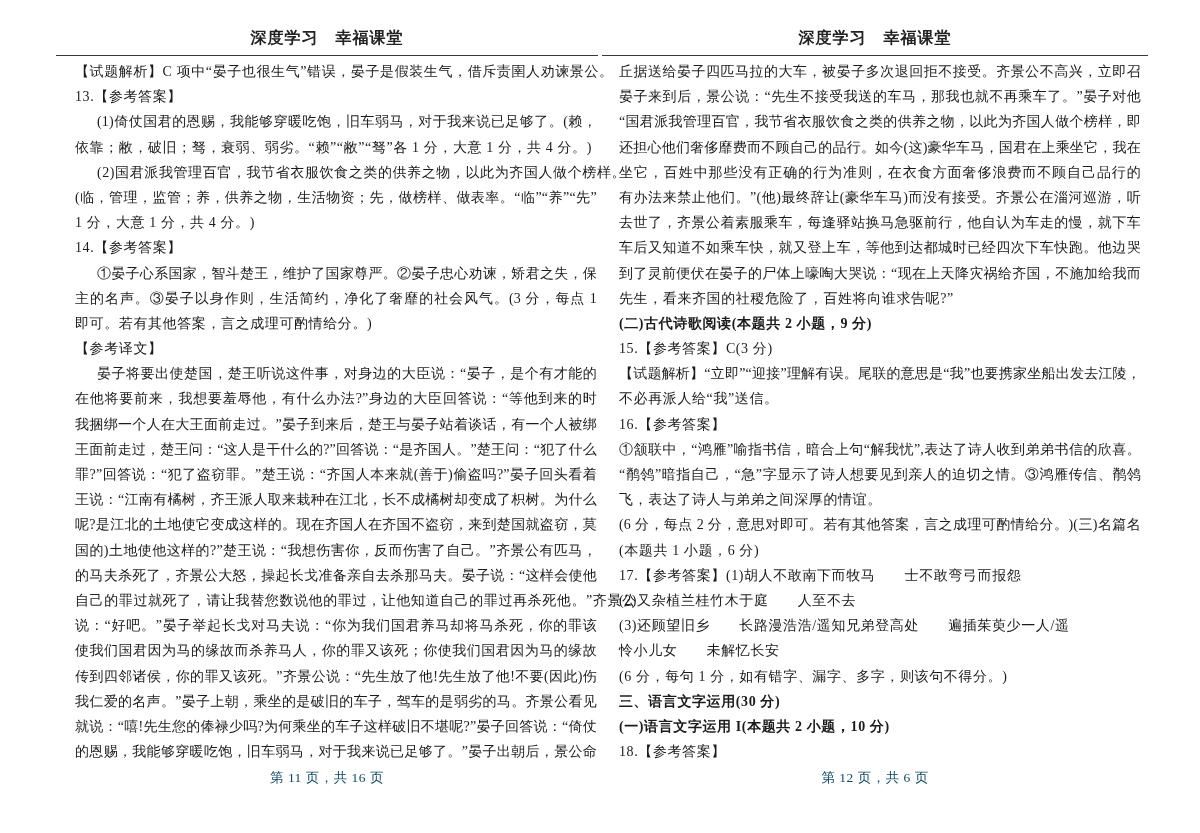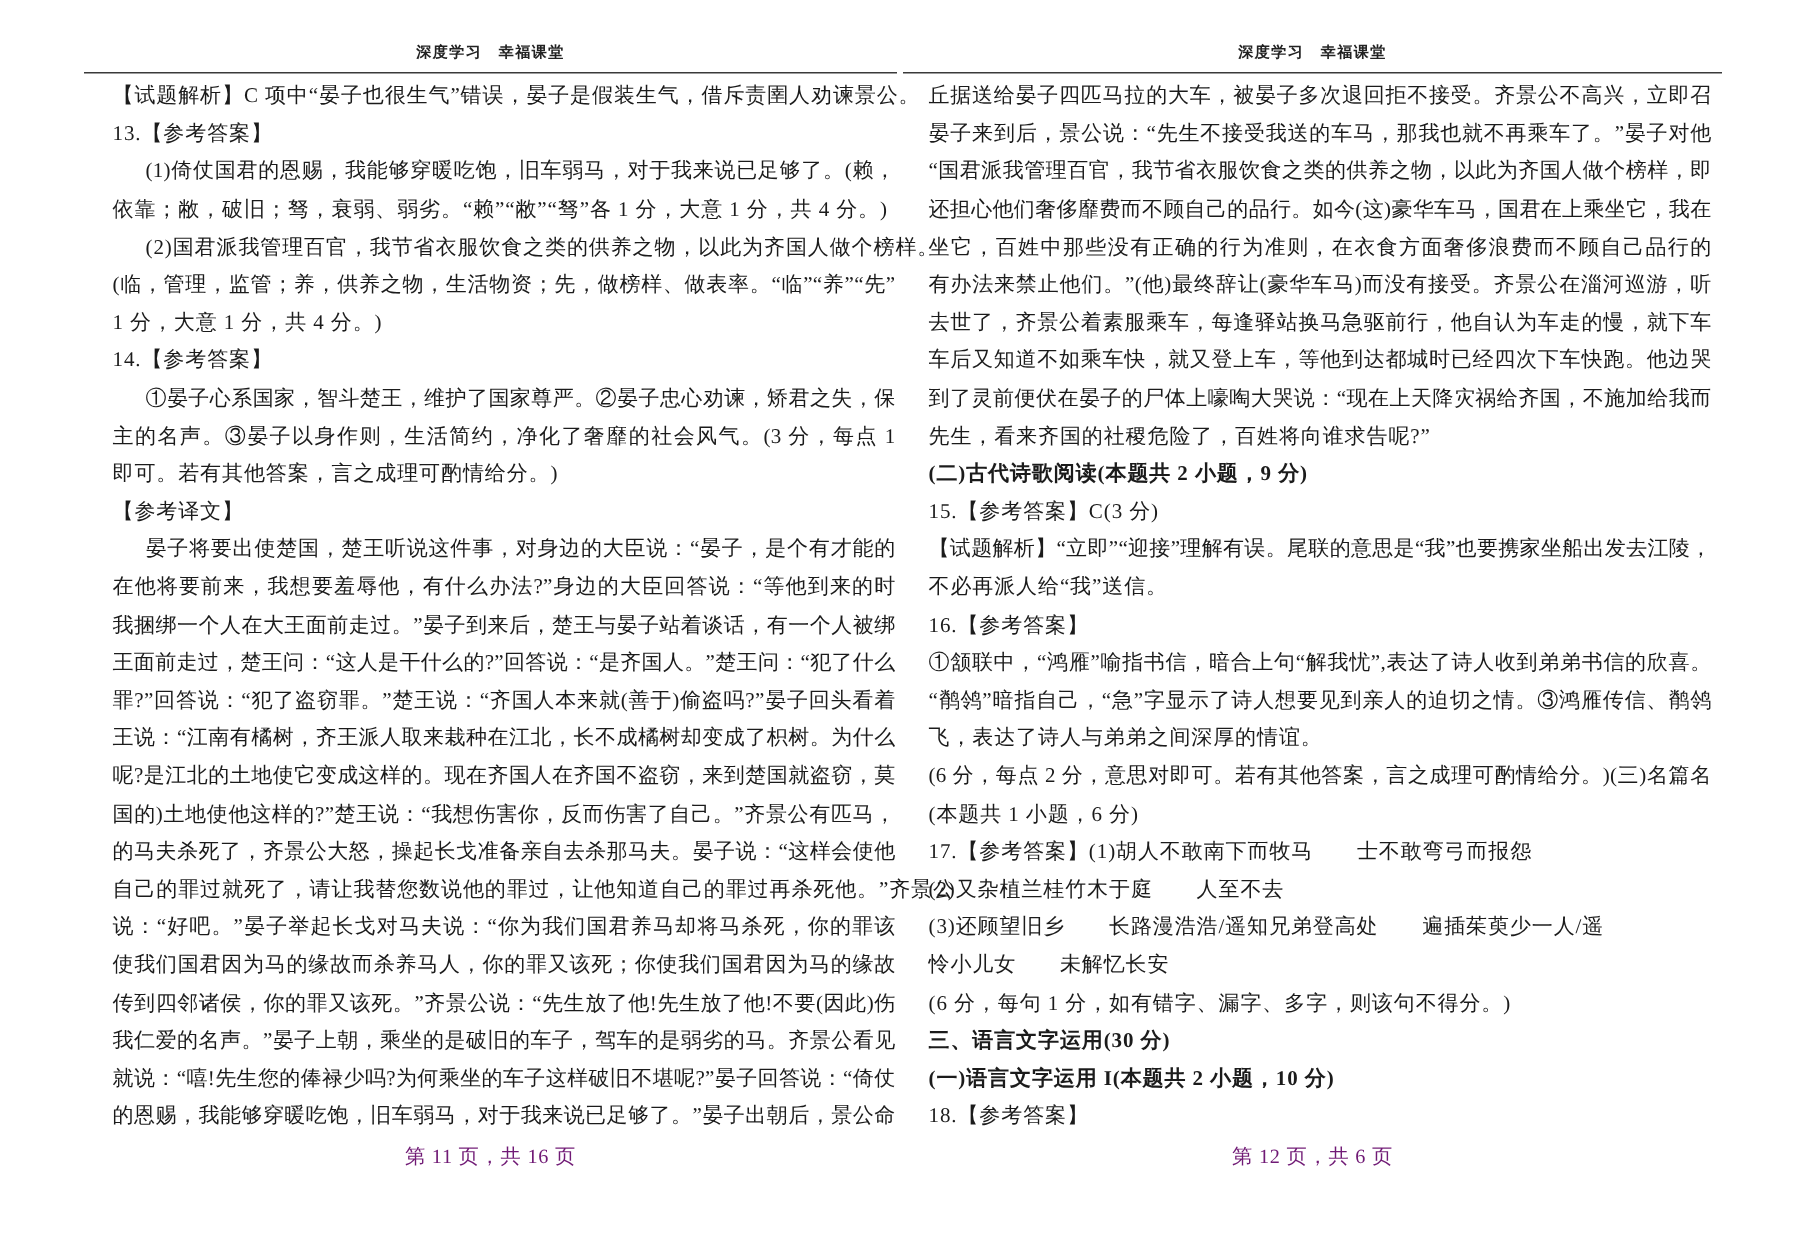--- a/index.html
+++ b/index.html
@@ -11,21 +11,21 @@
     position:relative;
     overflow:hidden;
   }
   .page { position:absolute; top:0; }
   #page-left  { left:56px;  width:542px; }
   #page-right { left:602px; width:546px; }
   .page-header {
     text-align:center;
     padding-top:28px;
     font-weight:700;
-    font-size:10px;
+    font-size:16px;
     letter-spacing:1px;
     color:#222;
   }
   .rule {
     margin-top:6px;
     border-bottom:1px solid #3a3a3a;
     height:0;
   }
   .page-body { padding:3px 1px 0 7px;margin-left:12px; }
   #page-right .page-body { padding:3px 7px 0 5px; }
@@ -43,21 +43,21 @@
     text-align-last:justify;
     overflow:hidden;
   }
   .line.i { padding-left:22px; }
   .line.b { font-weight:700; }
   .page-footer {
     margin-top:5px;
     text-align:center;
     font-size:13.5px;
     letter-spacing:0.5px;
-    color:#701a75;
+    color:#0c4a6e;
   }
 </style>
 </head>
 <body>
 
 <div class="page" id="page-left">
   <div class="page-header">深度学习　幸福课堂</div>
   <div class="rule"></div>
   <div class="page-body">
       <div class="line">【试题解析】C 项中“晏子也很生气”错误，晏子是假装生气，借斥责圉人劝谏景公。</div>

